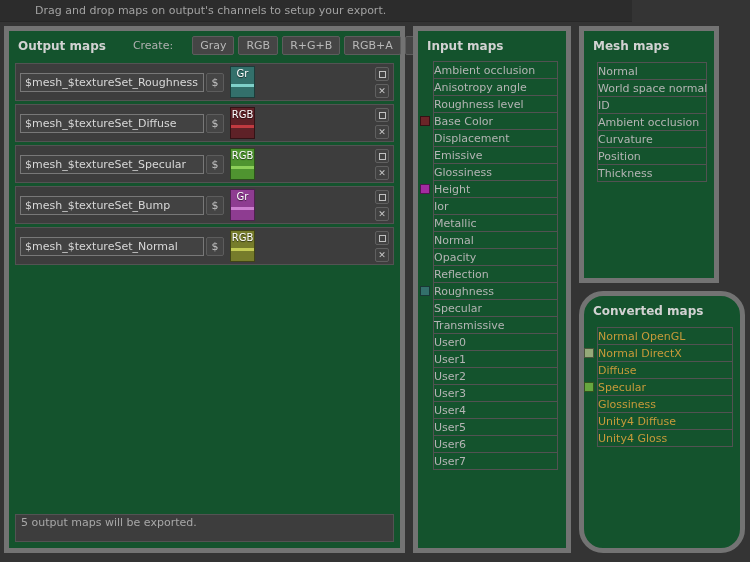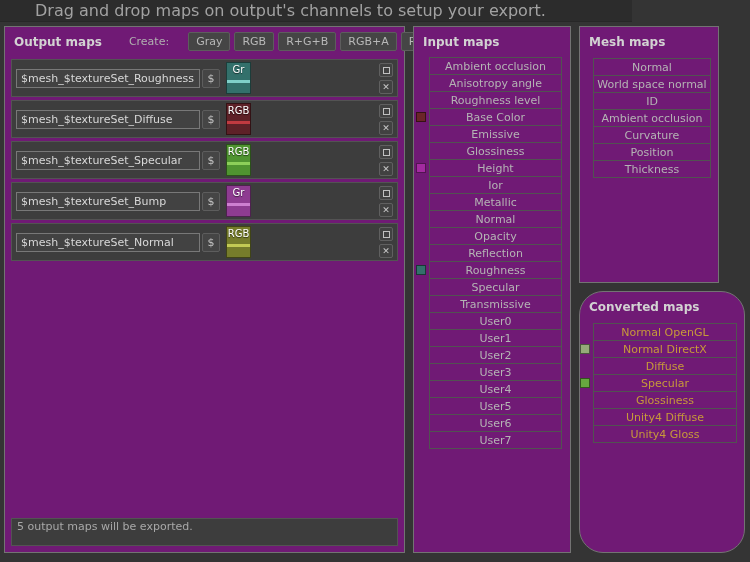--- a/index.html
+++ b/index.html
@@ -9,28 +9,28 @@
     background: #343434;
     overflow: hidden;
     user-select: none;
   }
   .stage { position: relative; width: 750px; height: 562px; background: #343434; }
 
   
   .top-message {
     position: absolute; left: 0; top: 0; width: 632px; height: 22px;
     background: #2c2c2c; border-bottom: 1px solid #272727;
-    color: #a2a2a2; font-size: 16px; line-height: 22px; padding-left: 35px;
+    color: #a2a2a2; font-size: 11px; line-height: 22px; padding-left: 35px;
     white-space: nowrap;
   }
 
   
   .panel {
-    position: absolute; background: #701a75;
-    border: 1px solid #737373;
+    position: absolute; background: #14532d;
+    border: 5px solid #737373;
   }
   .panel-title {
     font-size: 12px; font-weight: bold; color: #d2d2d2;
     padding: 8px 0 4px 9px; display: inline-block; white-space: nowrap;
   }
 
   
   .output-panel { left: 4px; top: 26px; width: 401px; height: 527px; }
   .output-header { display: flex; align-items: center; padding: 5px 8px 6px 9px; }
   .output-header .panel-title { padding: 0; margin-right: 27px; }
@@ -85,21 +85,21 @@
   
   .input-panel { left: 413px; top: 26px; width: 158px; height: 527px; }
   .mesh-panel { left: 579px; top: 26px; width: 140px; height: 257px; }
   .converted-panel { left: 579px; top: 291px; width: 166px; height: 262px; border-radius: 24px; }
 
   .map-list { margin: 5px 8px 0 15px; color: #b4b4b4; }
   .mesh-panel .map-list, .converted-panel .map-list { margin: 6px 7px 0 13px; }
   .list-item {
     position: relative; height: 18px; margin-top: -1px;
     border: 1px solid #525252;
-    display: flex; align-items: center; justify-content: center;
+    display: flex; align-items: center; 
     font-size: 11px; white-space: nowrap; cursor: pointer;
   }
   .item-swatch {
     position: absolute; left: -14px; top: 3px; width: 10px; height: 10px;
     border: 1px solid rgba(0,0,0,0.5);
   }
   .item-label { pointer-events: none; }
 </style>
 </head>
 <body>
@@ -219,20 +219,23 @@
           <span class="item-label">Anisotropy angle</span>
         </div>
         <div class="list-item">
           <span class="item-label">Roughness level</span>
         </div>
         <div class="list-item">
           <span class="item-swatch" style="background: rgb(107, 37, 40);"></span>
           <span class="item-label">Base Color</span>
         </div>
         <div class="list-item">
+          <span class="item-label">Displacement</span>
+        </div>
+        <div class="list-item">
           <span class="item-label">Emissive</span>
         </div>
         <div class="list-item">
           <span class="item-label">Glossiness</span>
         </div>
         <div class="list-item">
           <span class="item-swatch" style="background: rgb(163, 43, 160);"></span>
           <span class="item-label">Height</span>
         </div>
         <div class="list-item">

